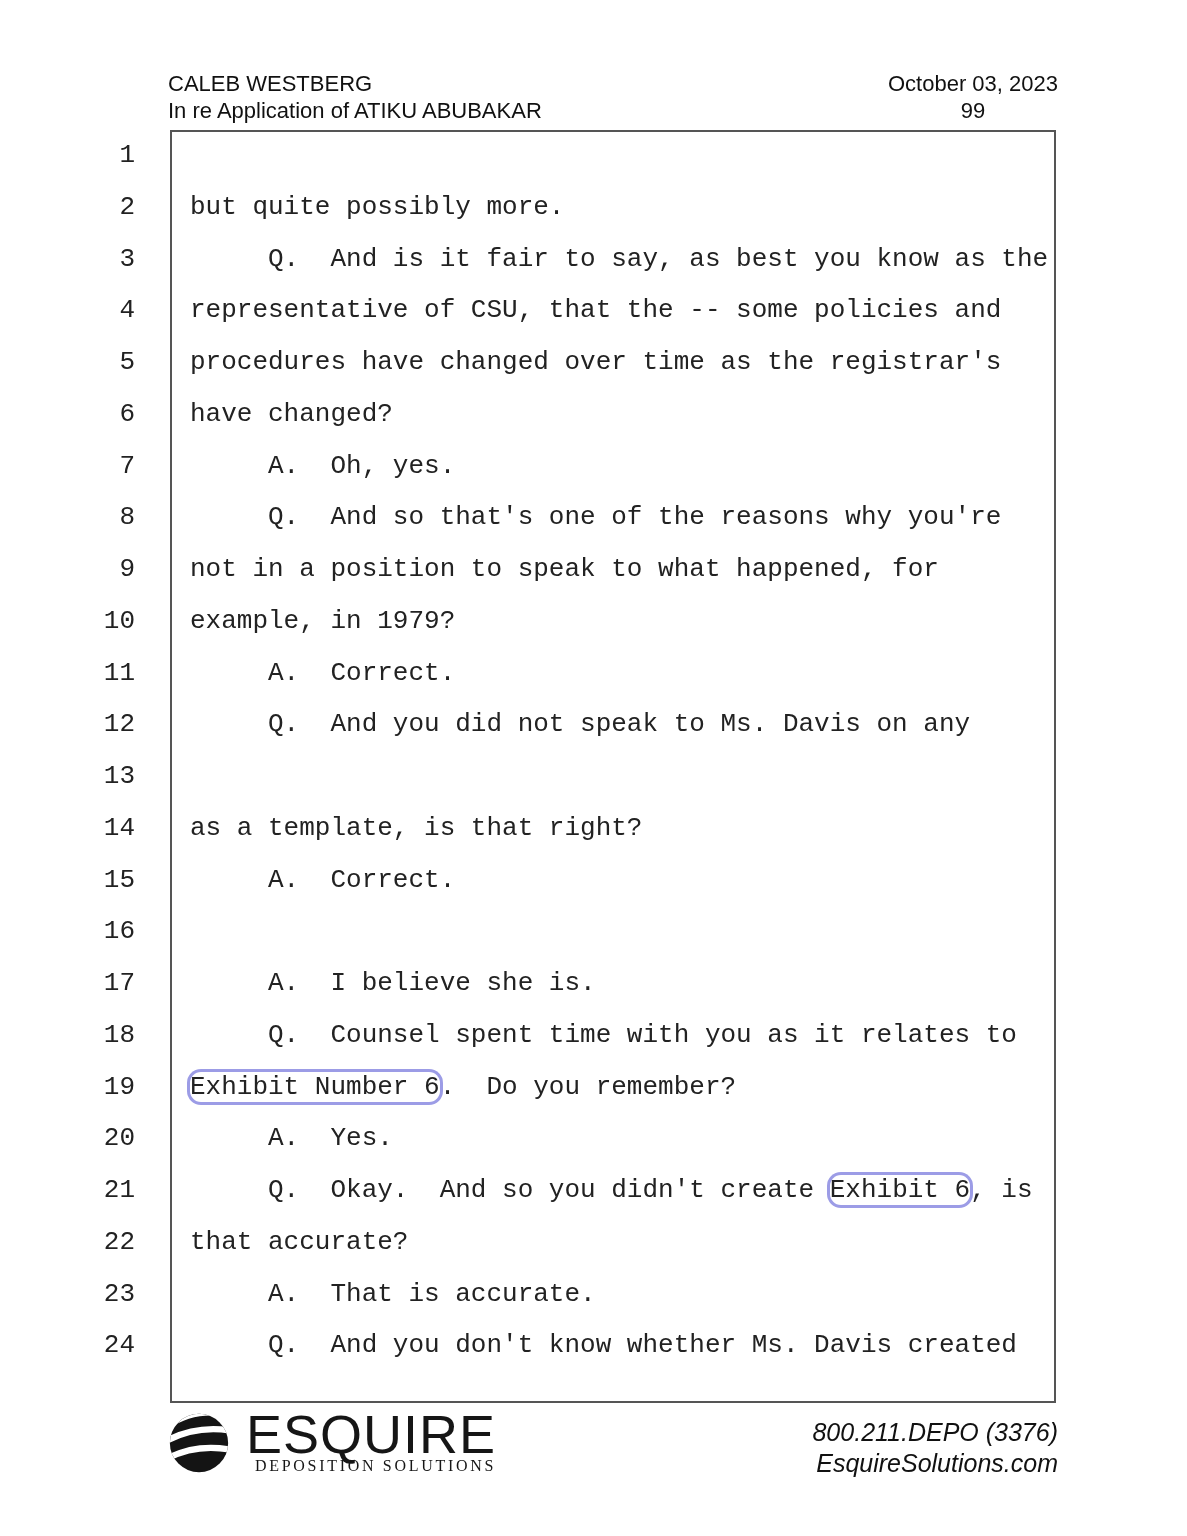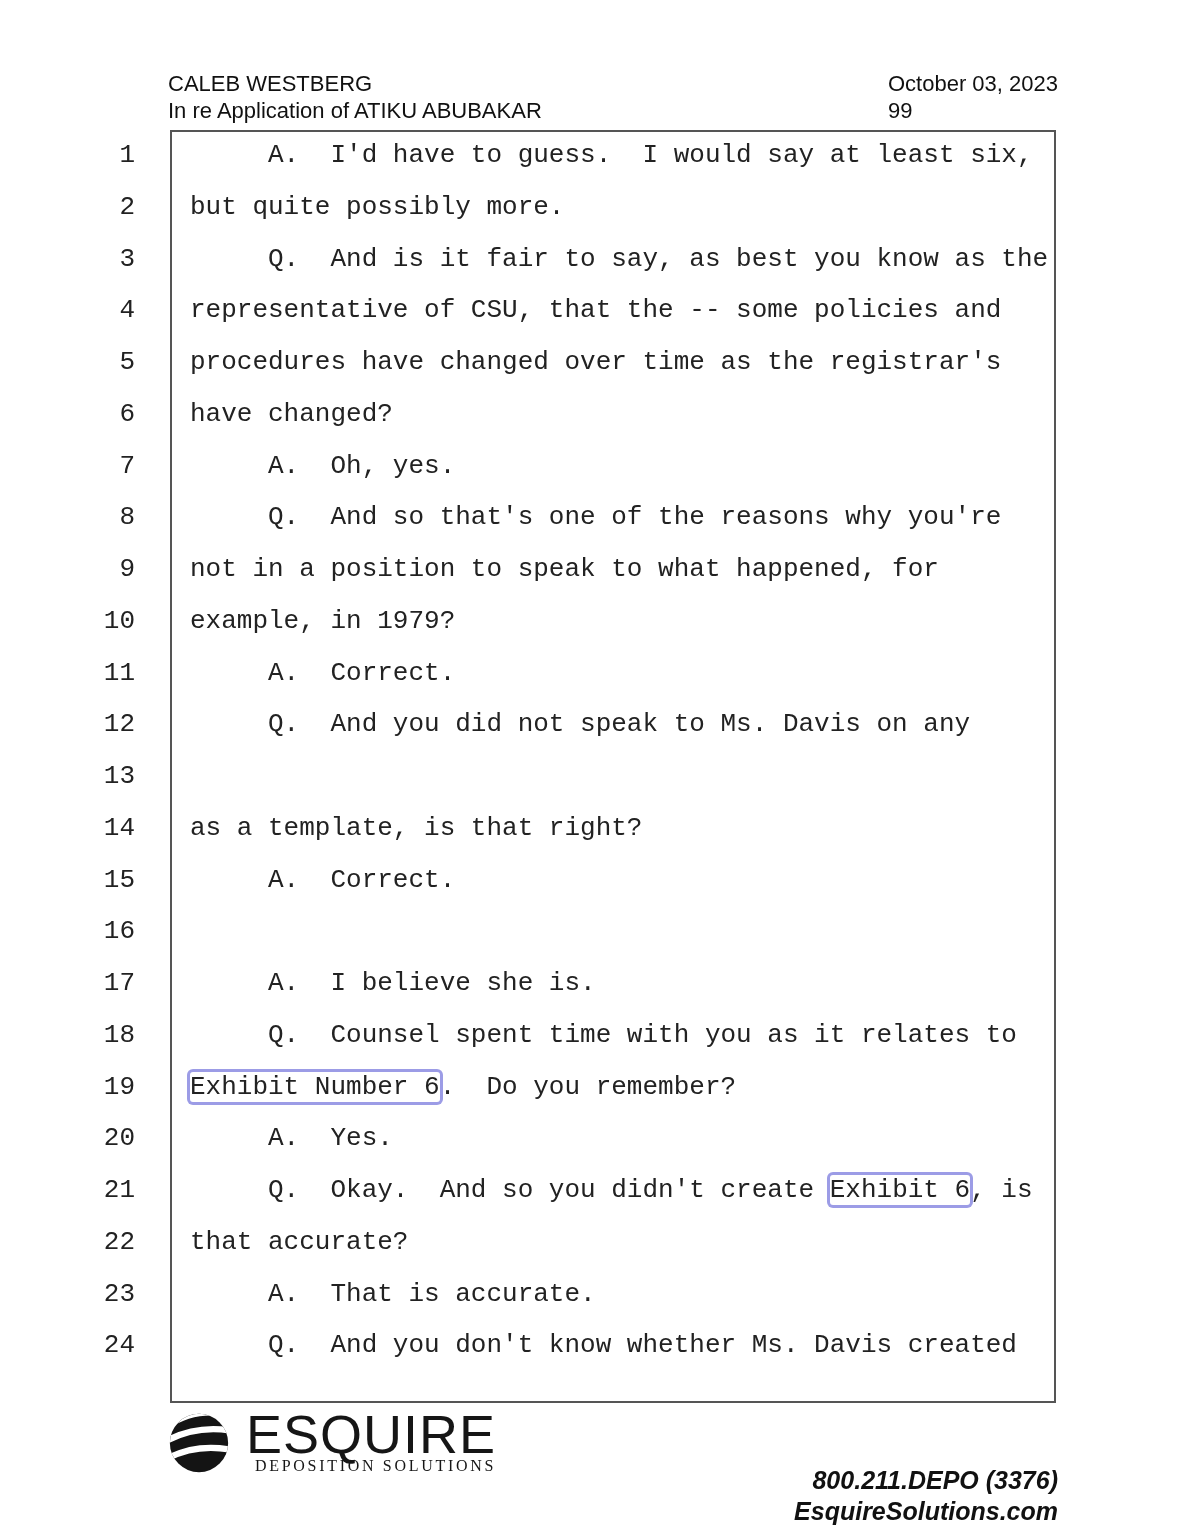--- a/index.html
+++ b/index.html
@@ -3,55 +3,55 @@
 <meta charset="utf-8">
 <style>
   * { margin:0; padding:0; box-sizing:border-box; }
   html,body { background:#ffffff; }
   .page {
     position:relative; width:1187px; height:1536px; background:#ffffff;
     color:#1a1a1a; font-family:"Liberation Sans", sans-serif; overflow:hidden;
   }
   
   .header-left { position:absolute; left:168px; top:70px; font-size:22px; line-height:27px; color:#111; }
-  .header-right { position:absolute; right:129px; top:70px; font-size:22px; line-height:27px; text-align:left; color:#111; }
+  .header-right { position:absolute; right:129px; top:70px; font-size:22px; line-height:27px; text-align:center; color:#111; }
   
   .transcript-box {
     position:absolute; left:170px; top:130px; width:886px; height:1273px;
     border:2px solid #555555; background:transparent;
   }
   
   .transcript {
     position:absolute; left:0; top:140px; width:1100px;
     font-family:"Liberation Mono", "DejaVu Sans Mono", monospace;
     font-size:26px; color:#222;
   }
   .t-row { display:flex; height:51.75px; align-items:flex-start; line-height:30px; }
   .t-num { width:135px; flex:none; text-align:right; }
   .t-text { margin-left:55px; white-space:pre; }
   .exhibit-link {
     box-shadow:0 0 0 3px #9c9ce6;
-    border-radius:3px;
+    border-radius:11px;
     cursor:pointer;
   }
   
   .footer-logo { position:absolute; left:168px; top:1408px; display:flex; align-items:flex-start; }
   .globe { width:62px; height:62px; margin-top:4px; }
   .logo-text { margin-left:16px; }
   .logo-word {
     font-family:Liberation Sans, sans-serif; font-size:54px; line-height:52px;
     letter-spacing:1px; color:#161616;
   }
   .logo-sub {
     font-size:16px; letter-spacing:2.7px; text-align:right; margin-top:-3px;
     color:#161616; font-family:Liberation Serif, serif;
   }
   .footer-right {
     position:absolute; right:129px; top:1417px; text-align:right;
-    font-weight:bold; font-style:italic; font-size:25px; line-height:31px; color:#111;margin-top:48px;
+    font-weight:normal; font-style:italic; font-size:25px; line-height:31px; color:#111;
   }
 </style>
 </head>
 <body>
 
 <div class="page">
 
   <div class="header-left">
     <div>CALEB WESTBERG</div>
     <div>In re Application of ATIKU ABUBAKAR</div>
@@ -60,21 +60,20 @@
   <div class="header-right">
     <div>October 03, 2023</div>
     <div>99</div>
   </div>
 
   <div class="transcript-box"></div>
 
   <div class="transcript" id="transcript">
       <div class="t-row">
         <span class="t-num">1</span>
-        <span class="t-text"><span>     A.  I'd have to guess.  I would say at least six,</span></span>
       </div>
       <div class="t-row">
         <span class="t-num">2</span>
         <span class="t-text"><span>but quite possibly more.</span></span>
       </div>
       <div class="t-row">
         <span class="t-num">3</span>
         <span class="t-text"><span>     Q.  And is it fair to say, as best you know as the</span></span>
       </div>
       <div class="t-row">

